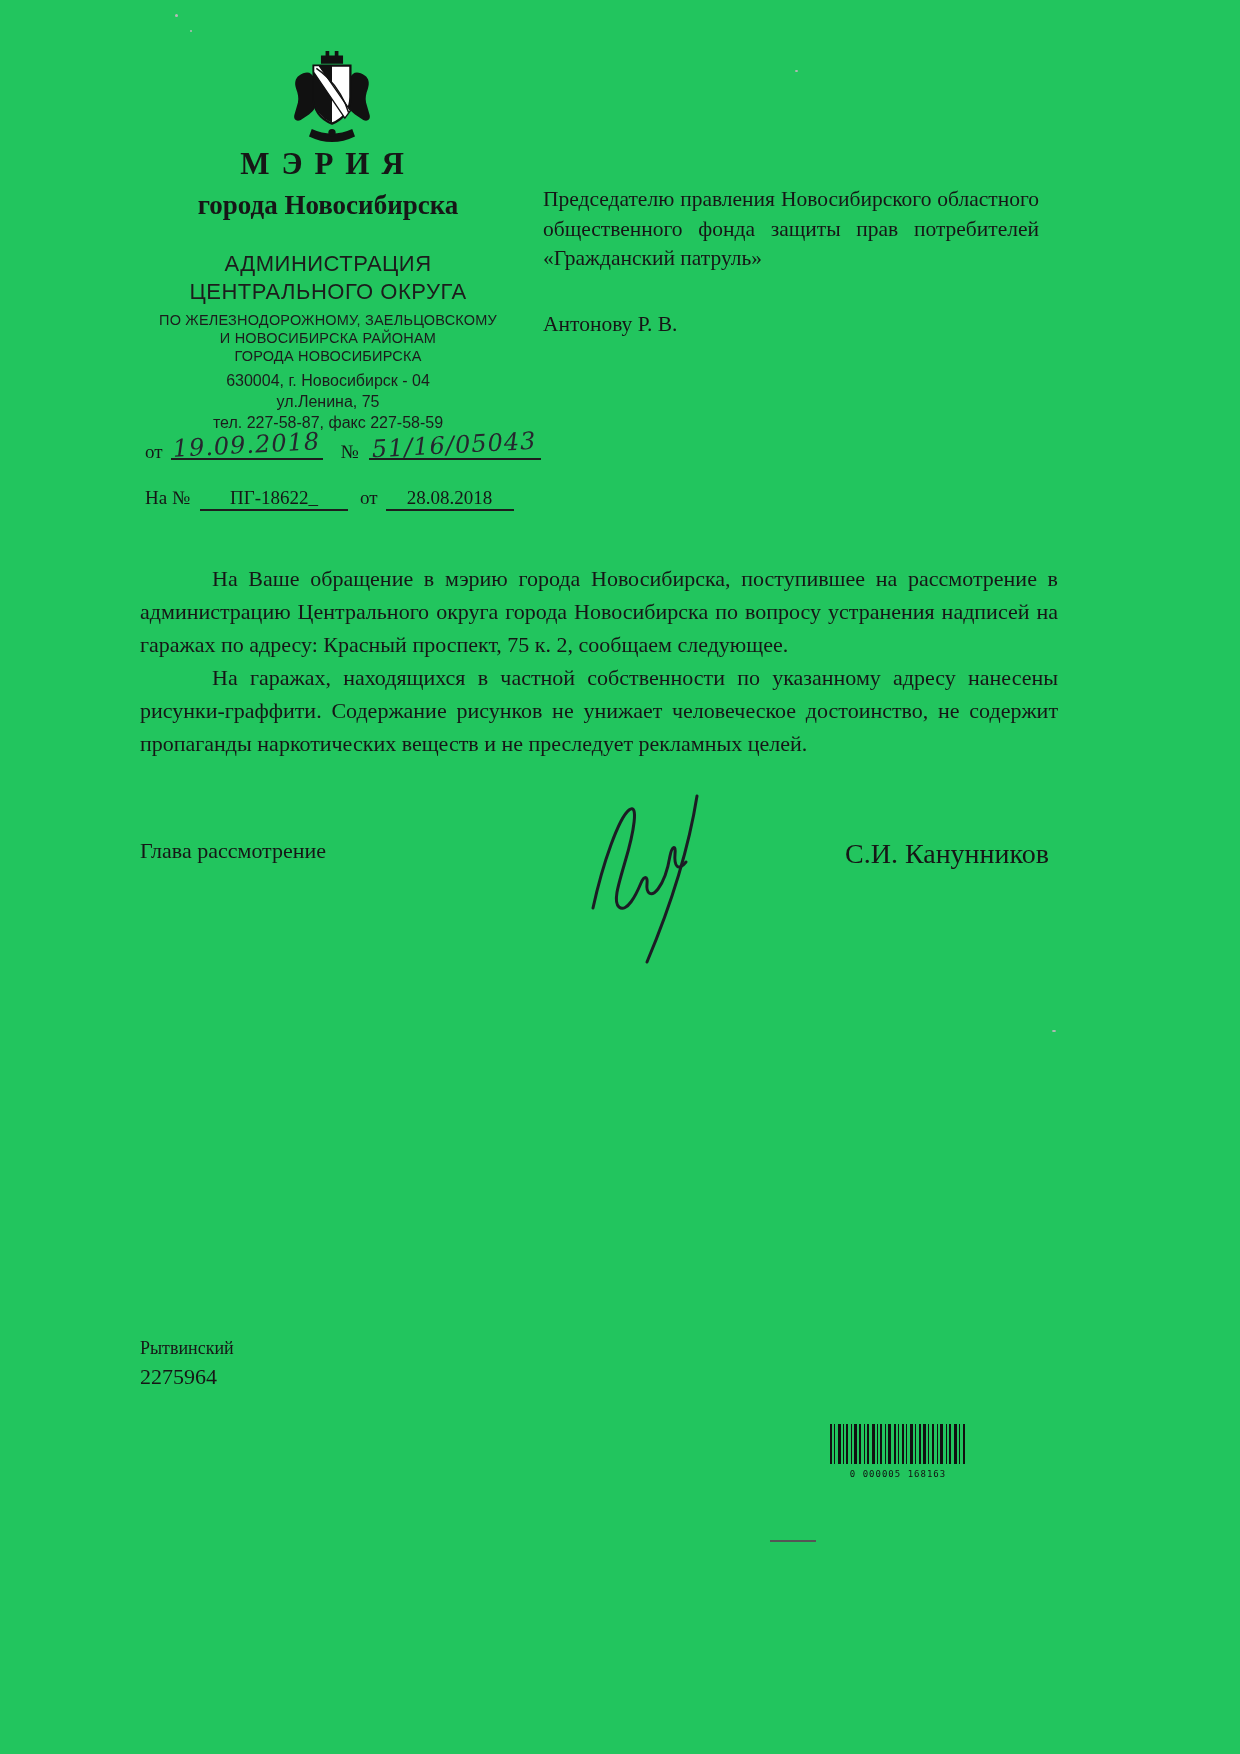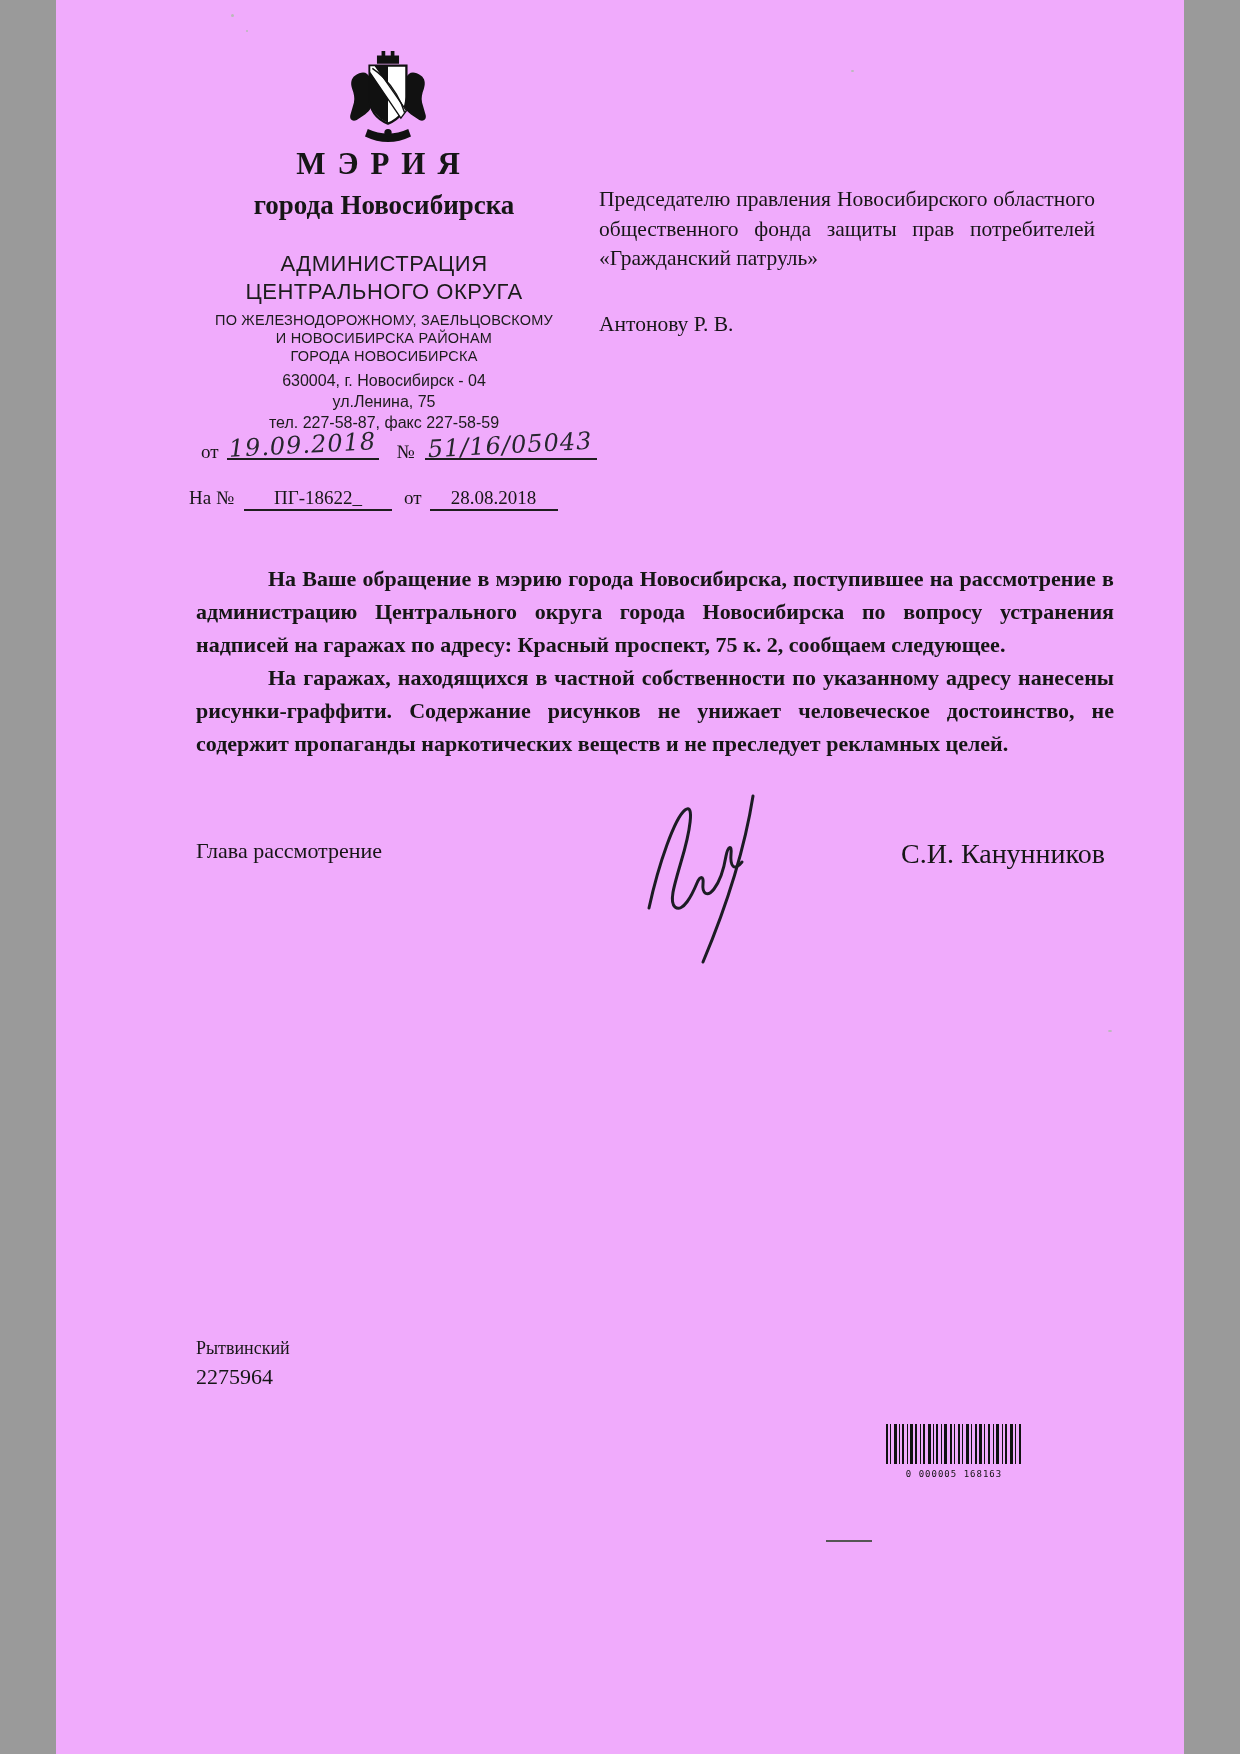--- a/index.html
+++ b/index.html
@@ -1,22 +1,22 @@
 <!DOCTYPE html>
 <html><head>
 <meta charset="utf-8">
 <style>
   * { margin: 0; padding: 0; box-sizing: border-box; }
   html, body { background: #9a9a9a; }
   .page {
     position: relative;
-    width: 1128px;
+    width: 1240px;
     height: 1754px;
     margin: 0 auto;
-    background: #f0abfc;
+    background: #22c55e;
     font-family: "Liberation Serif", serif;
     color: #161616;
     overflow: hidden;
   }
   
   .speck { position:absolute; background:#b9b9b9; border-radius:50%; }
 
   
   .emblem {
     position: absolute;
@@ -65,21 +65,21 @@
   }
   .rcp-block {
     font-size: 21.5px; line-height: 1.38;
     text-align: justify;
   }
   .rcp-name { font-size: 21.5px; margin-top: 38px; }
   .rcp-email { font-size: 21.5px; margin-top: 40px; }
 
   
   .refline1 { position: absolute; left: 145px; top: 436px; font-size: 19px; }
-  .refline2 { position: absolute; left: 133px; top: 487px; font-size: 19px; }
+  .refline2 { position: absolute; left: 145px; top: 487px; font-size: 19px; }
   .uline {
     display: inline-block;
     border-bottom: 2px solid #1e1e1e;
     height: 24px;
     vertical-align: baseline;
     text-align: center;
   }
   .uline.w-date  { width: 152px; margin-left: 8px; }
   .uline.w-num   { width: 172px; margin-left: 10px; }
   .uline.w-inum  { width: 148px; margin-left: 10px; text-align: center; }
@@ -100,21 +100,21 @@
 
   
   .body-text {
     position: absolute;
     left: 140px; top: 562px;
     width: 918px;
     font-size: 22px;
     line-height: 1.5;
     text-align: justify;
   }
-  .body-text p { text-indent: 72px; font-weight: bold; }
+  .body-text p { text-indent: 72px; }
 
   
   .sig-title { position: absolute; left: 140px; top: 838px; font-size: 22px; }
   .sig-name  { position: absolute; left: 845px; top: 838px; font-size: 28px; }
   .sig-scribble { position: absolute; left: 575px; top: 790px; width: 150px; height: 180px; }
 
   
   .footer-exec  { position: absolute; left: 140px; top: 1338px; font-size: 18px; }
   .footer-phone { position: absolute; left: 140px; top: 1364px; font-size: 22px; }
 

